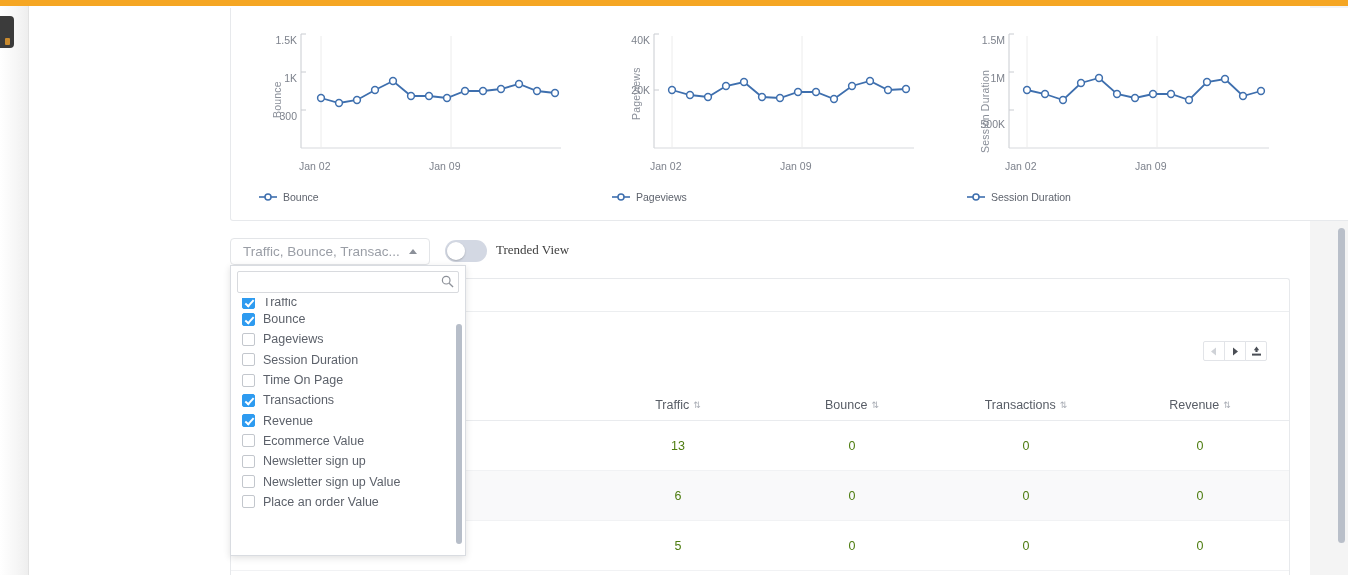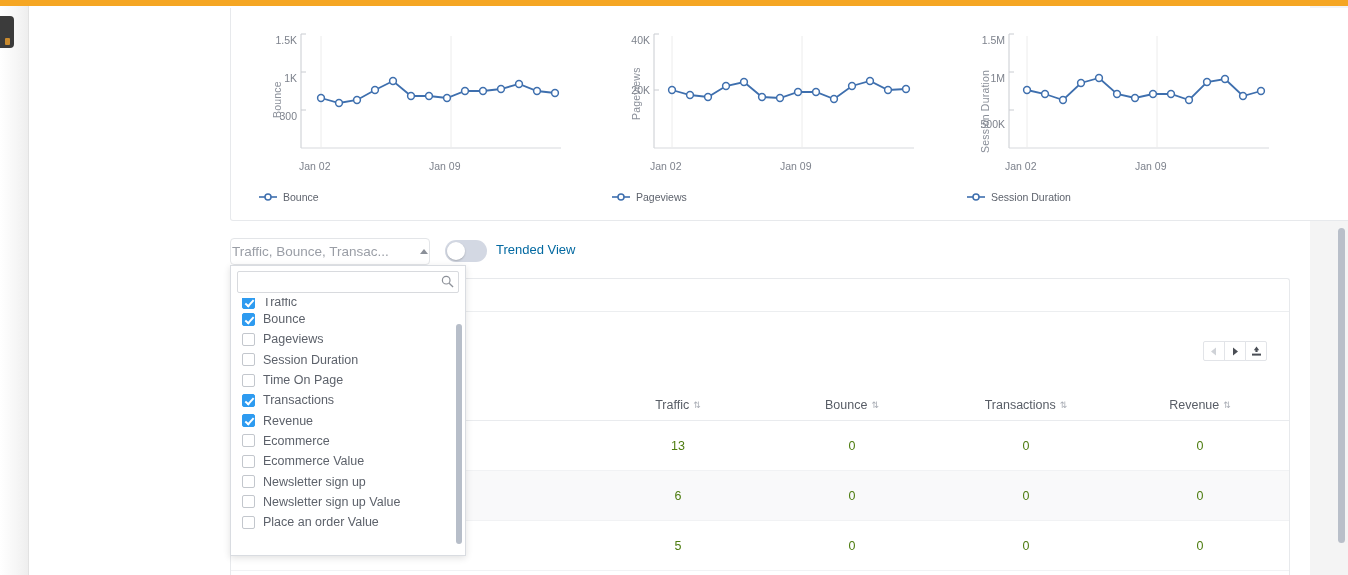--- a/index.html
+++ b/index.html
@@ -78,39 +78,39 @@
     display:flex; align-items:center; gap:6px;
     font-size:10.5px; color:#5e636d;
   }
   .legend-mark { display:block; }
 
   
   #control-row { position:absolute; left:201px; top:232px; width:1060px; height:28px; }
   #metric-select {
     position:absolute; left:0; top:0; width:200px; height:27px;
     border:1px solid #e3e5e8; border-radius:4px; background:#fff;
-    display:flex; align-items:center; padding:0 1px;
+    display:flex; align-items:center; padding:0 12px;
     font-size:13.5px; color:#9a9ea6; cursor:pointer;
   }
   #metric-select-label { flex:1; overflow:hidden; white-space:nowrap; }
   #metric-caret {
     width:0;height:0;border-left:4px solid transparent;border-right:4px solid transparent;
     border-bottom:5px solid #8b9099; margin-left:6px;
   }
   #trended-toggle {
     position:absolute; left:215px; top:2px; width:42px; height:22px;
     background:#d3d8e3; border-radius:12px; cursor:pointer;
   }
   #trended-knob {
     position:absolute; left:2px; top:2px; width:18px; height:18px;
     background:#fff; border-radius:50%; box-shadow:0 1px 2px rgba(0,0,0,.22);
   }
   #trended-label {
     position:absolute; left:266px; top:4px;
-    font-size:13px; color:#0369a1; white-space:nowrap;
+    font-size:13px; color:#404040; white-space:nowrap;font-family:Liberation Serif, serif;
   }
 
   
   #table-card {
     position:absolute; left:201px; top:272px; width:1060px; height:303px;
     background:#fff; border:1px solid #e7e9ec; border-bottom:none;
     border-radius:3px 3px 0 0;
   }
   #type-bar {
     position:absolute; left:0; top:0; width:1058px; height:33px;
@@ -454,24 +454,20 @@
     <div class="dd-item">
       <span class="cbox on"></span>
       <span class="dd-label">Transactions</span>
     </div>
     <div class="dd-item">
       <span class="cbox on"></span>
       <span class="dd-label">Revenue</span>
     </div>
     <div class="dd-item">
       <span class="cbox"></span>
-      <span class="dd-label">Ecommerce</span>
-    </div>
-    <div class="dd-item">
-      <span class="cbox"></span>
       <span class="dd-label">Ecommerce Value</span>
     </div>
     <div class="dd-item">
       <span class="cbox"></span>
       <span class="dd-label">Newsletter sign up</span>
     </div>
     <div class="dd-item">
       <span class="cbox"></span>
       <span class="dd-label">Newsletter sign up Value</span>
     </div>

